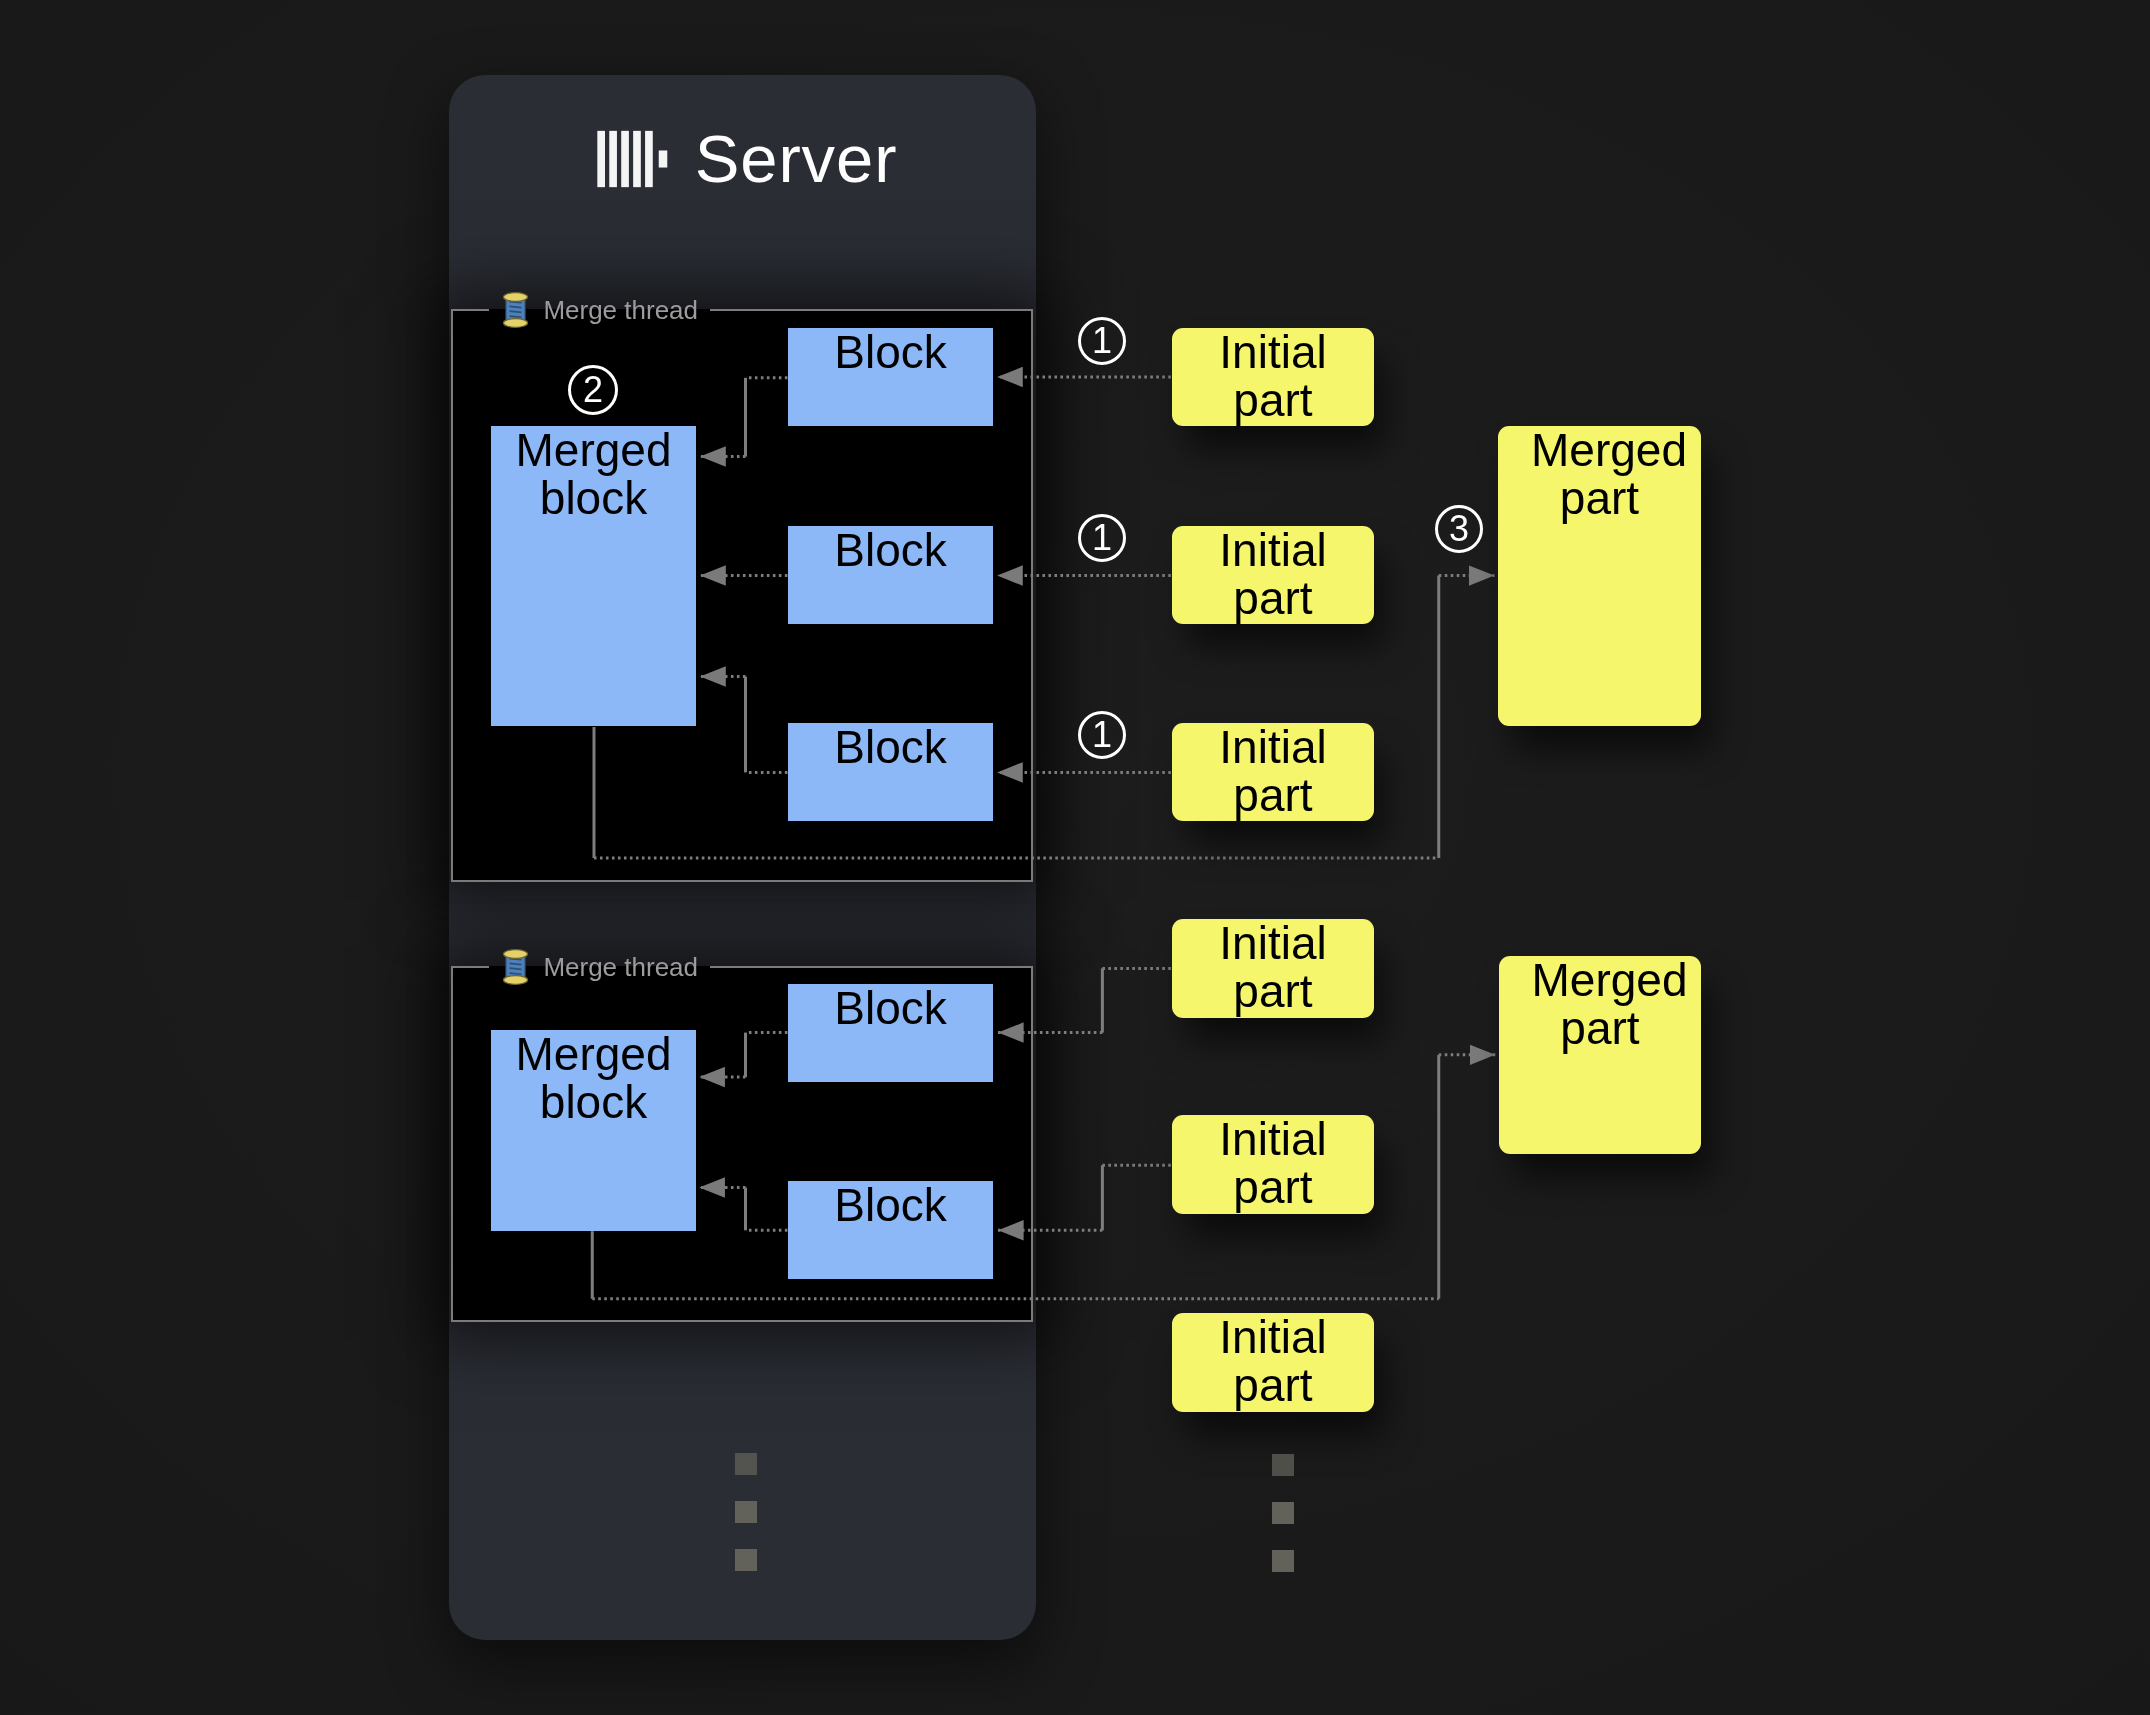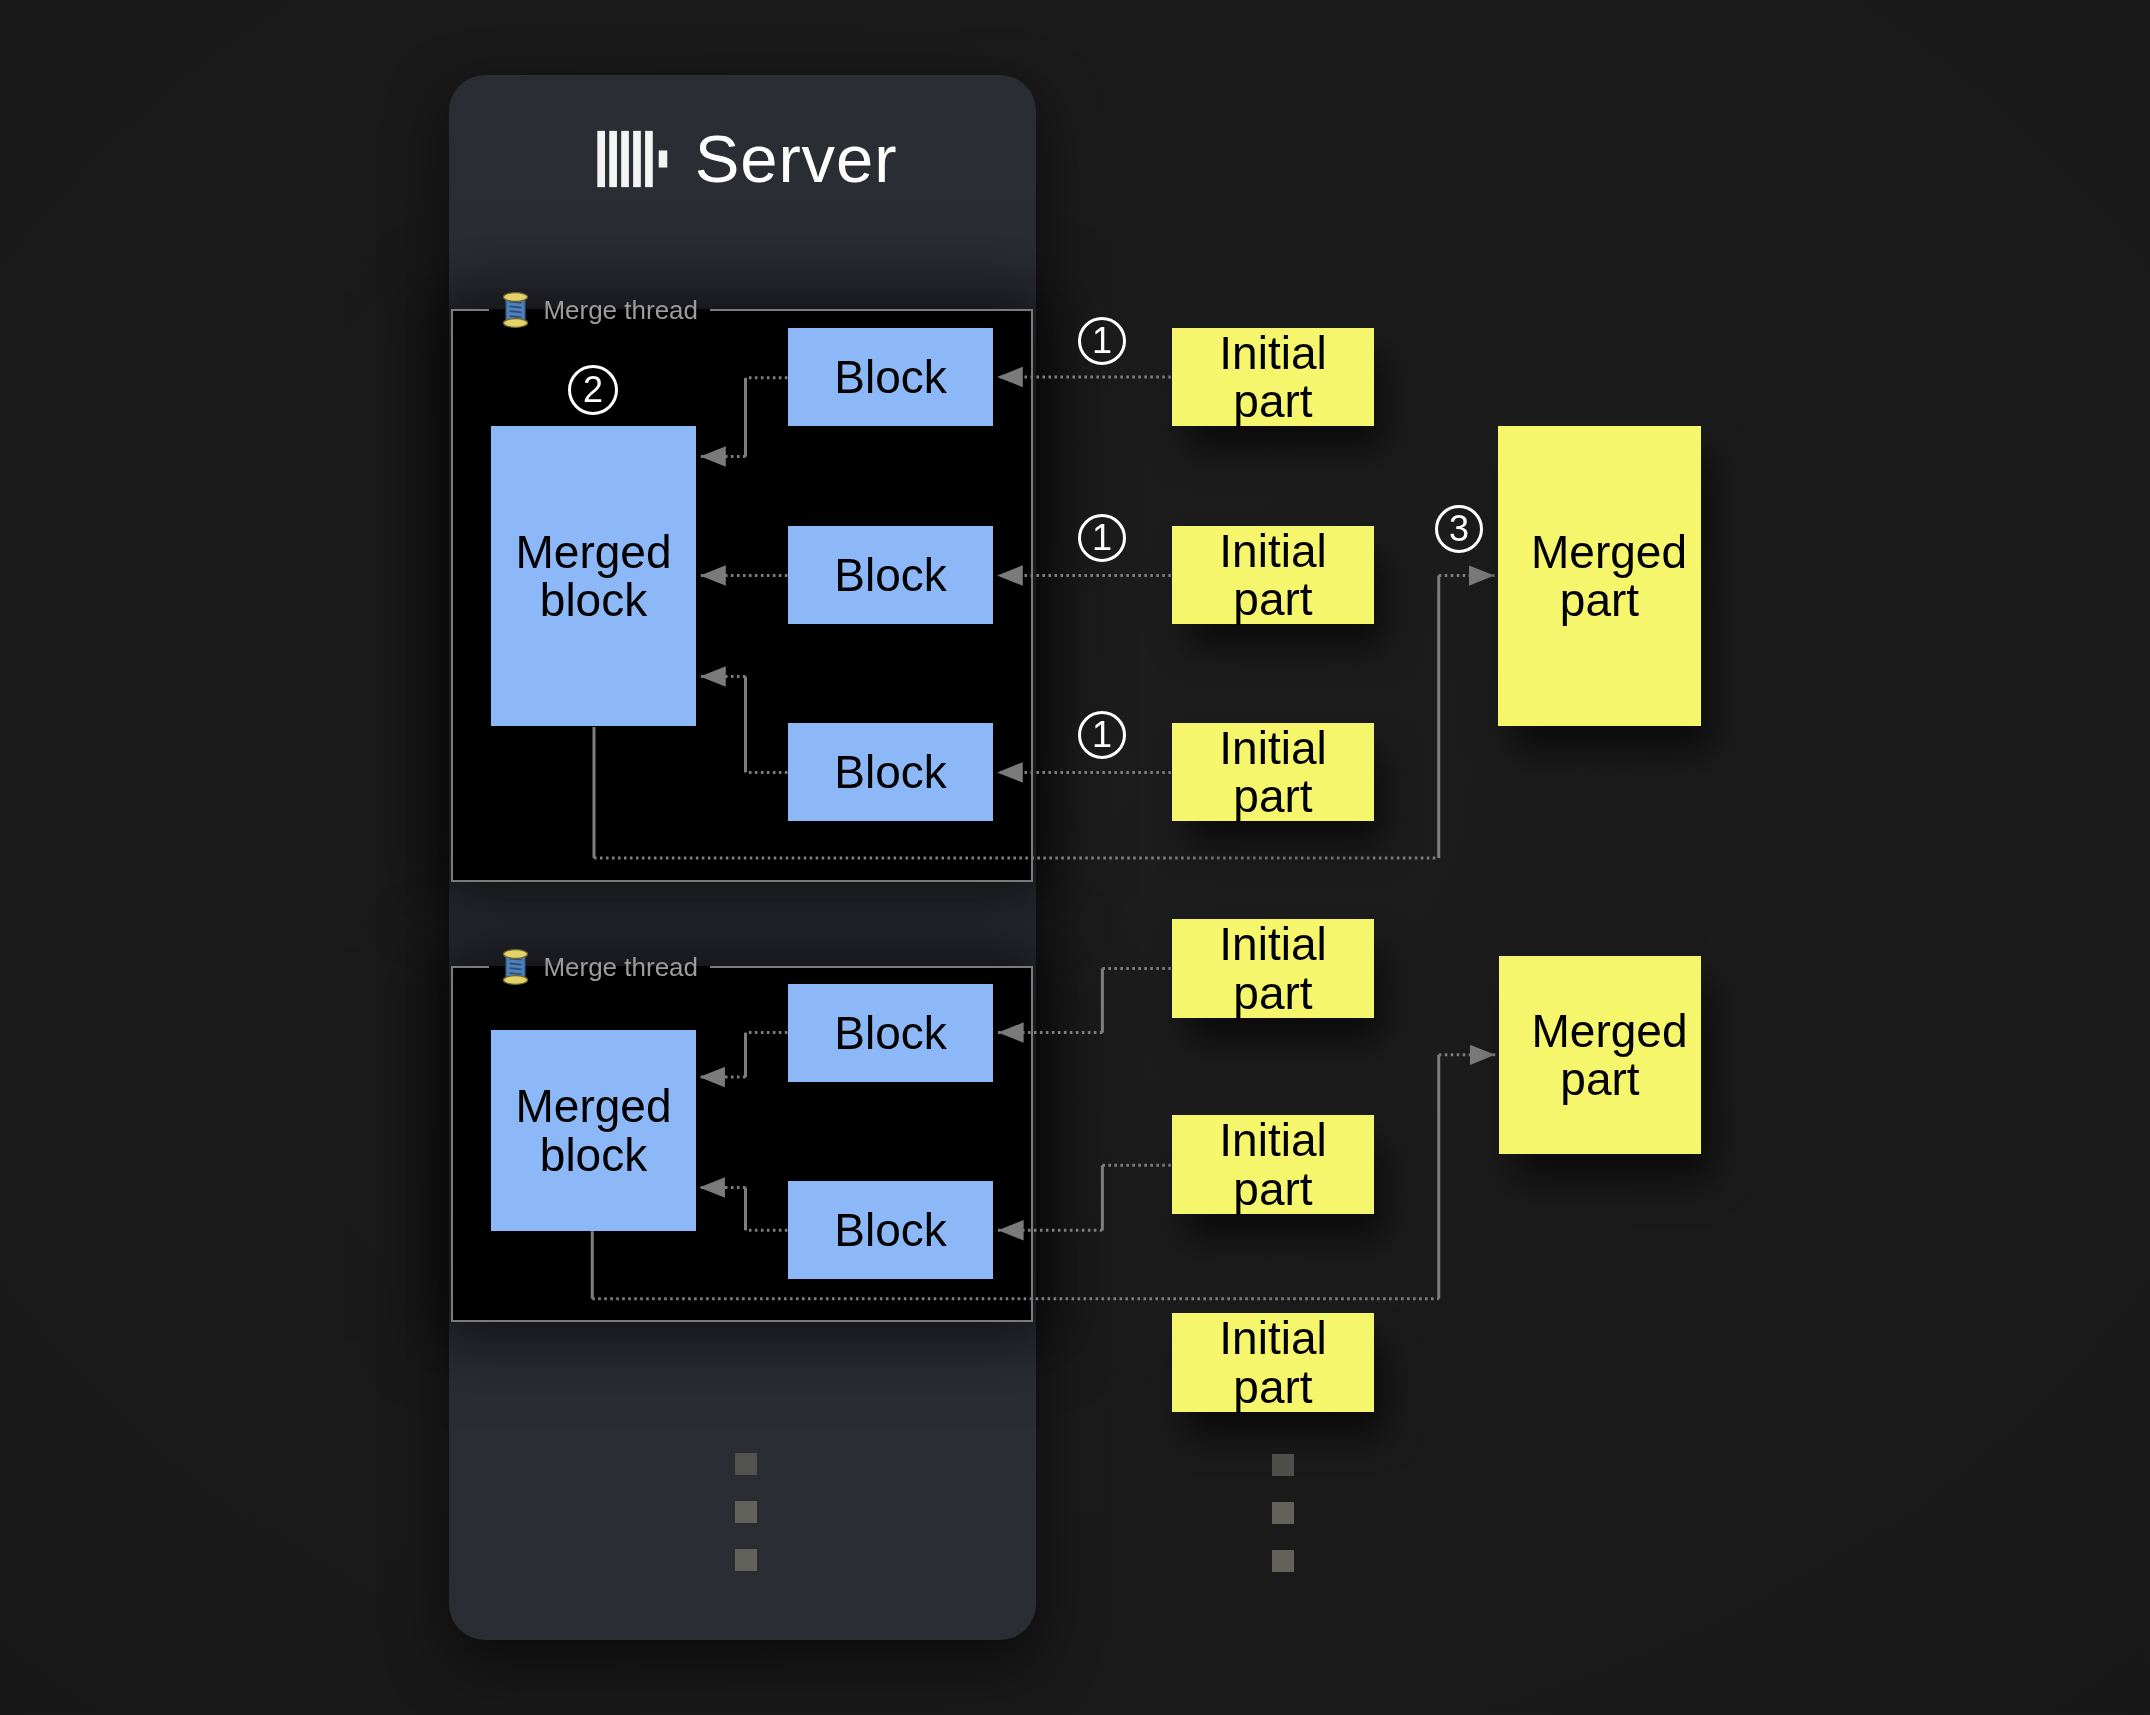--- a/index.html
+++ b/index.html
@@ -34,25 +34,25 @@
   .panel-1{left:1.7px;top:216px;width:582px;height:591px;}
   .panel-2{left:1.7px;top:873px;width:582px;height:374px;}
   legend.thread-legend{
     display:flex;align-items:center;gap:13.7px;
     margin-left:36px;padding:0 12px;
     font-size:26px;color:#9c9c9c;white-space:nowrap;
   }
 
   
   .dbox{
-    position:absolute;display:flex;align-items:center;justify-content:center;
+    position:absolute;display:flex;justify-content:center;
     text-align:center;color:#000;font-size:46px;line-height:1.05;z-index:3;
   }
   .blue{background:#8cb8f8;}
-  .yellow{background:#f6f66c;box-shadow:12px 26px 34px -3.4px rgba(0,0,0,.62);}
+  .yellow{background:#f6f66c;box-shadow:12px 26px 34px -3.4px rgba(0,0,0,.62);border-radius:11px;}
   .lbl-narrow{max-width:137px;}
   .lbl-mid{max-width:163px;}
 
   
   .stepc{
     position:absolute;z-index:4;border:3px solid #fff;border-radius:50%;
     color:#fff;display:flex;align-items:center;justify-content:center;
     font-size:36px;background:transparent;
   }
 

